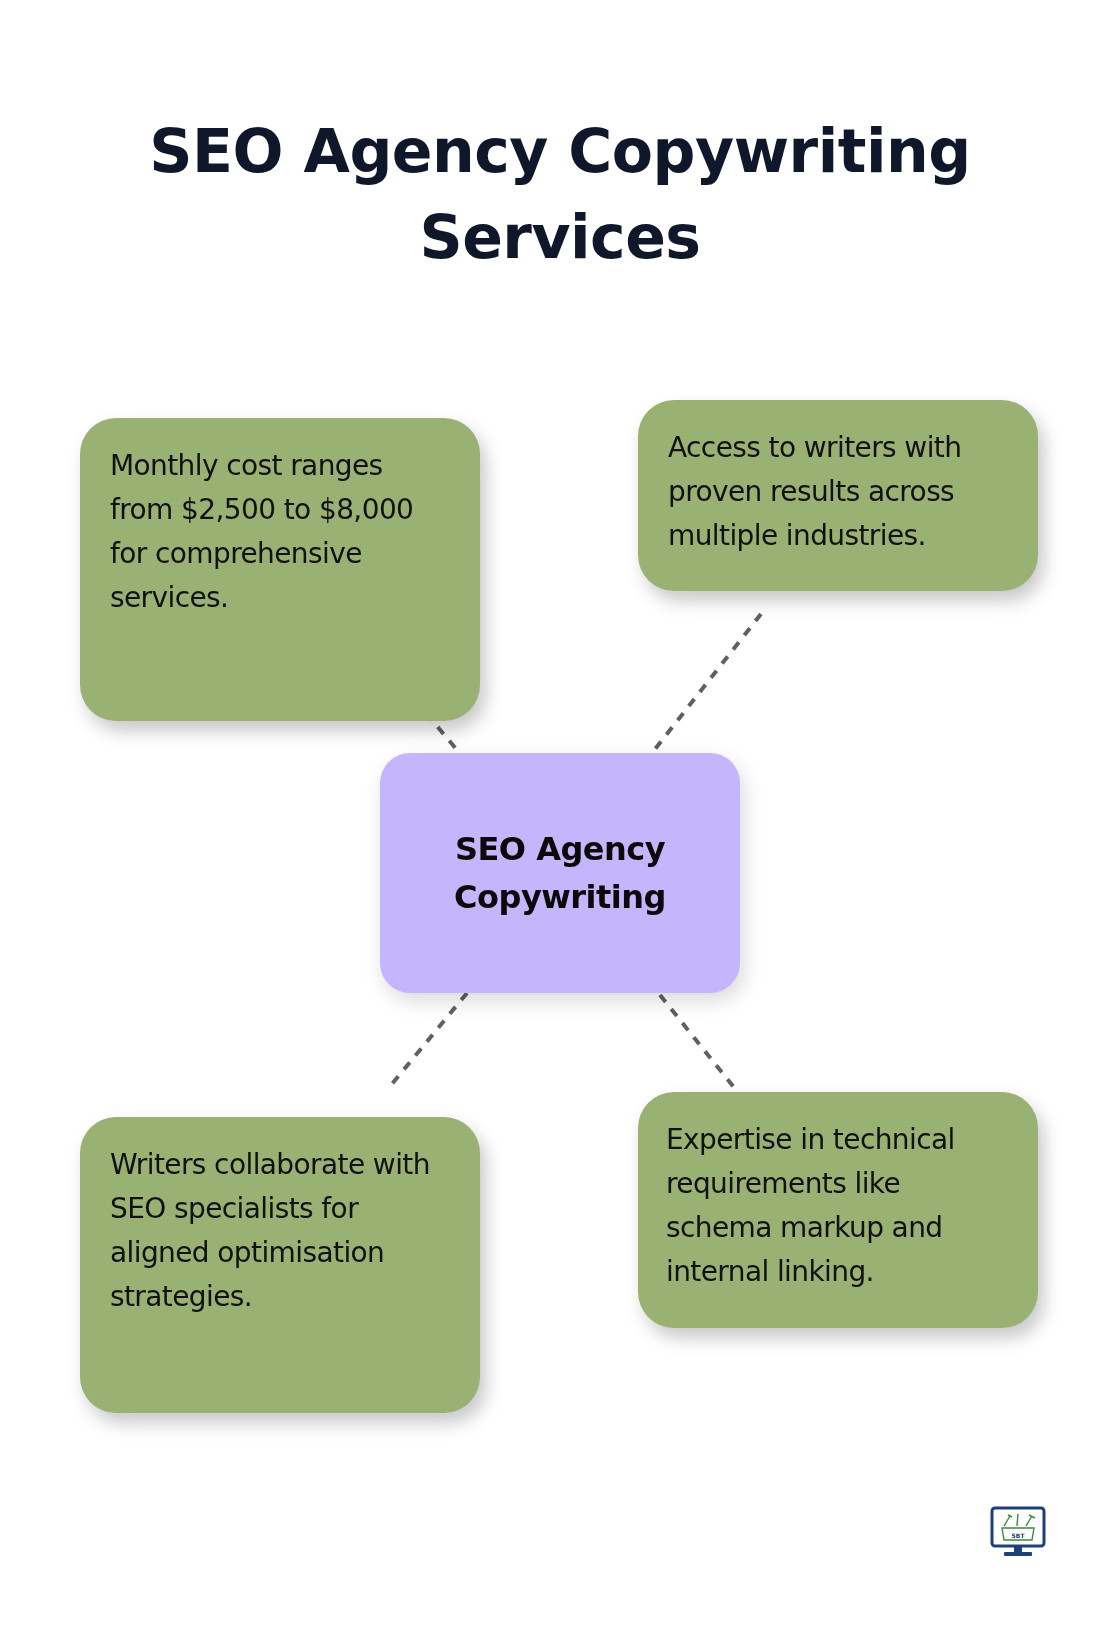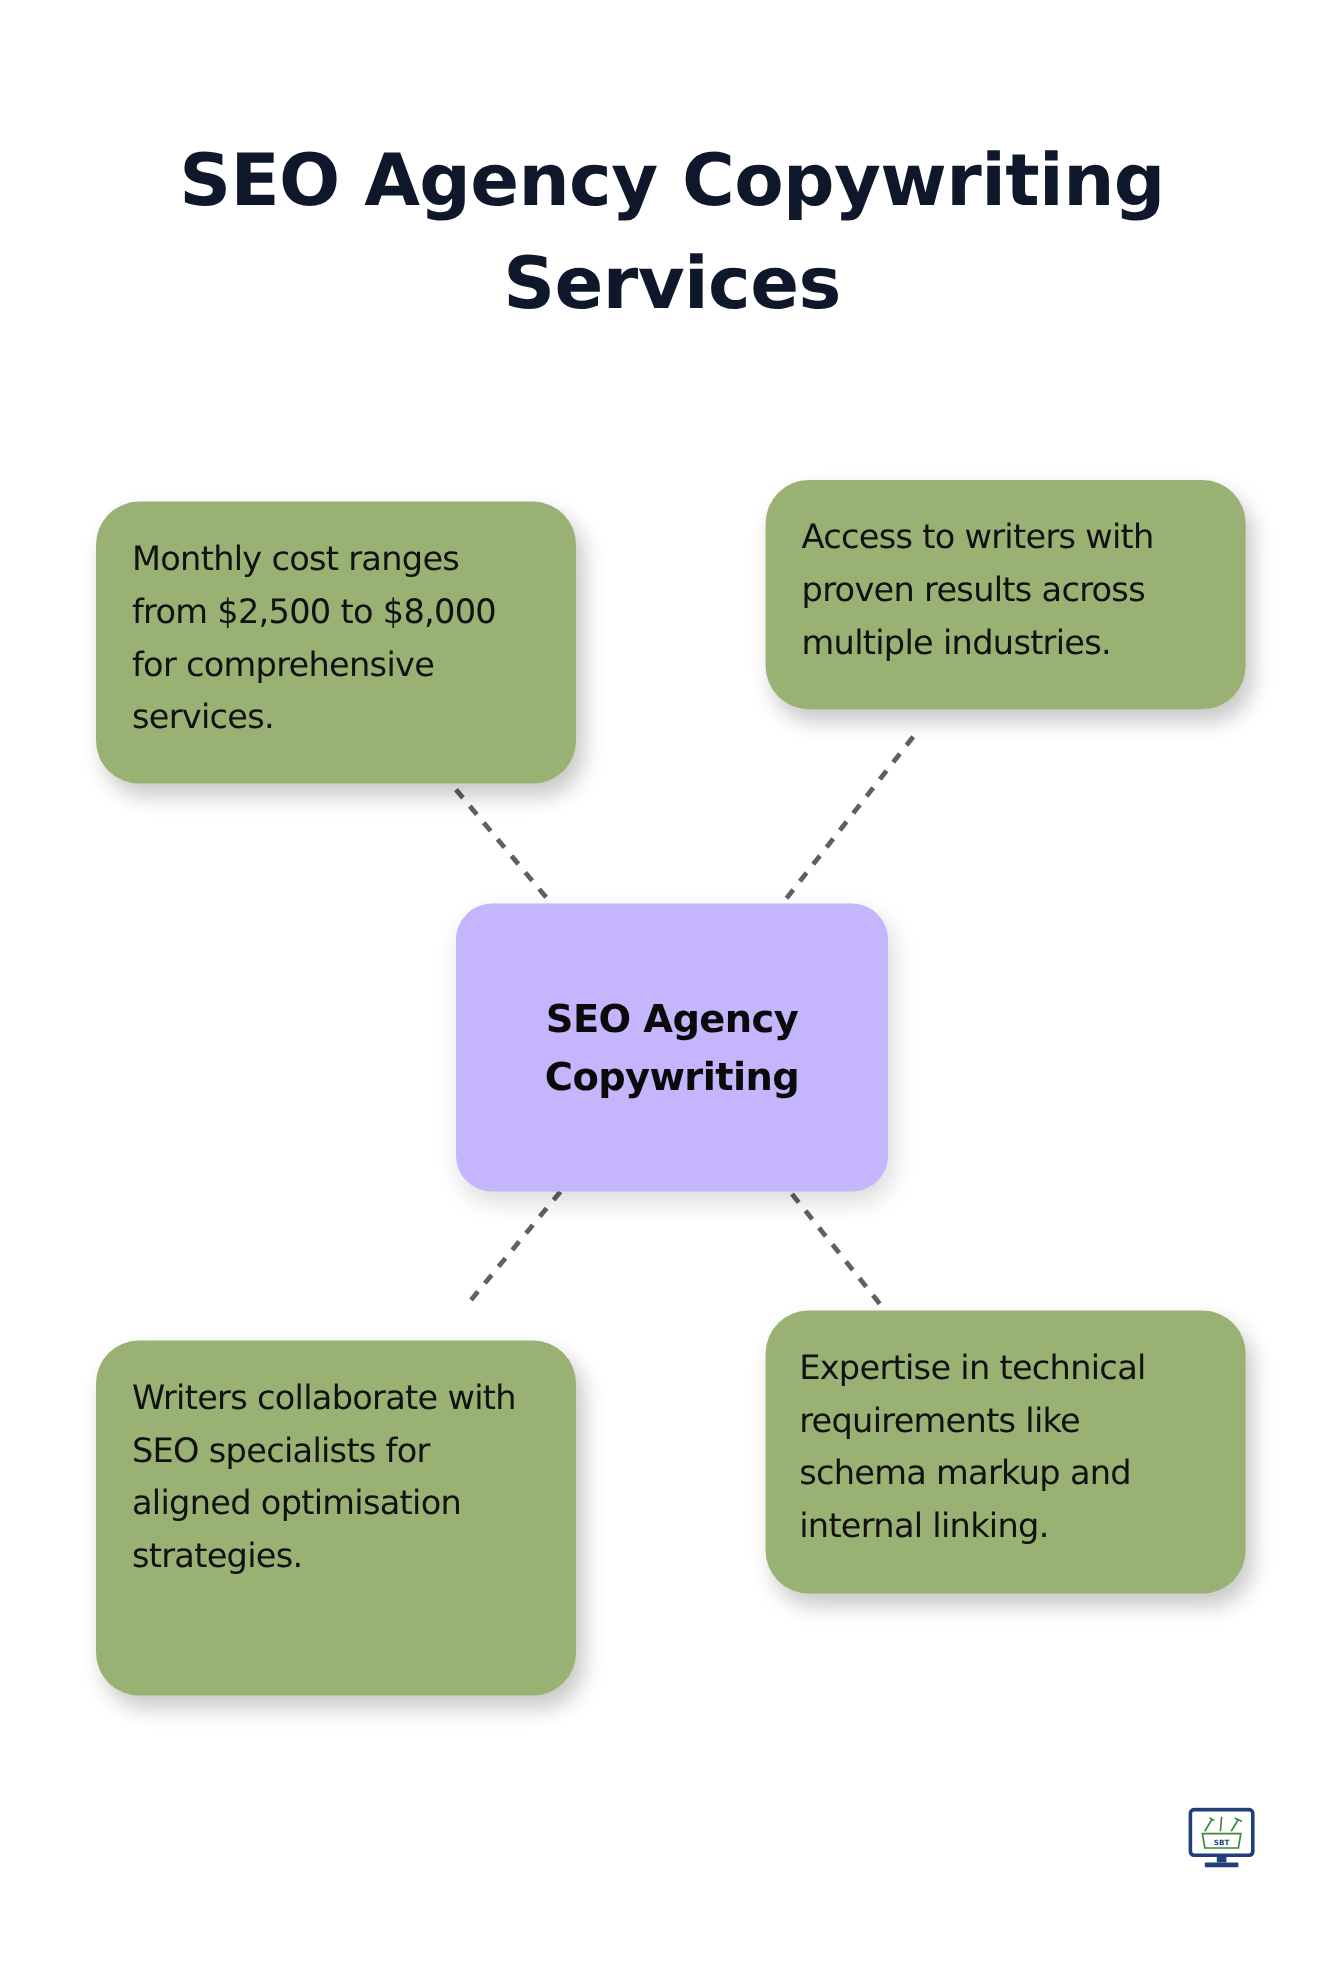--- a/index.html
+++ b/index.html
@@ -8,21 +8,21 @@
   .title { position: absolute; left: 0; top: 108px; width: 1120px; text-align: center;
            font-family: "DejaVu Sans", sans-serif; font-weight: bold; font-size: 60px;
            line-height: 86px; letter-spacing: -0.5px; margin: 0; color: #0f172a; }
   .connectors { position: absolute; left: 0; top: 0; width: 1120px; height: 1634px; }
   .connectors line { stroke: #606060; stroke-width: 4; stroke-dasharray: 9 9; }
   .card { position: absolute; box-sizing: border-box; background: #9ab174;
           border-radius: 36px; box-shadow: 6px 10px 18px rgba(0,0,0,0.22);
           padding: 26px 28px 0 30px; }
   .card p { margin: 0; font-family: "DejaVu Sans", sans-serif; font-size: 28px;
             line-height: 44px; color: #111; letter-spacing: -0.6px; }
-  .card-tl { left: 80px; top: 418px; width: 400px; height: 235px; }
+  .card-tl { left: 80px; top: 418px; width: 400px; height: 303px; }
   .card-tr { left: 638px; top: 400px; width: 400px; height: 191px; }
   .card-bl { left: 80px; top: 1092px; width: 400px; height: 296px; margin-top: 25px; }
   .card-br { left: 638px; top: 1092px; width: 400px; height: 236px; padding-left: 28px; }
   .center { position: absolute; left: 380px; top: 753px; width: 360px; height: 240px;
             background: #c4b5fd; border-radius: 30px; box-shadow: 4px 8px 20px rgba(0,0,0,0.15);
             display: flex; align-items: center; justify-content: center; text-align: center; }
   .center span { font-family: "DejaVu Sans", sans-serif; font-weight: bold; font-size: 32px;
                  line-height: 48px; color: #0a0a0a; letter-spacing: -0.5px; }
   .logo { position: absolute; left: 990px; top: 1506px; width: 56px; height: 52px; }
 </style>

